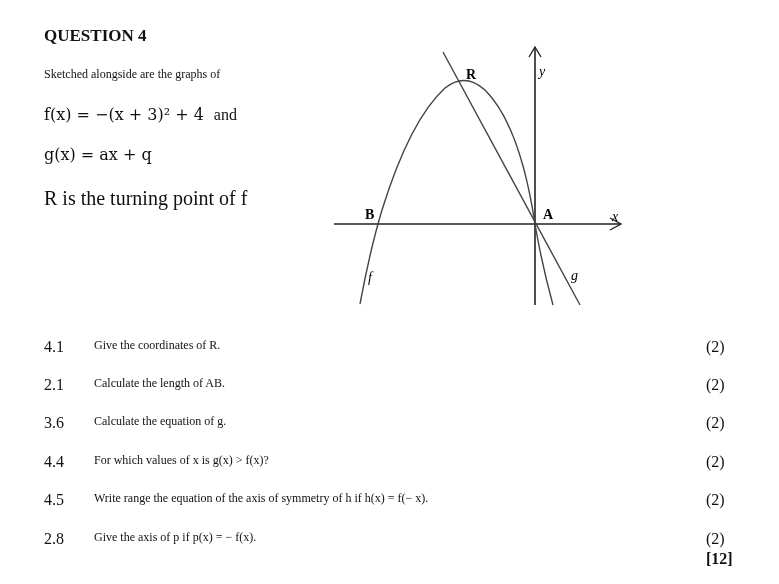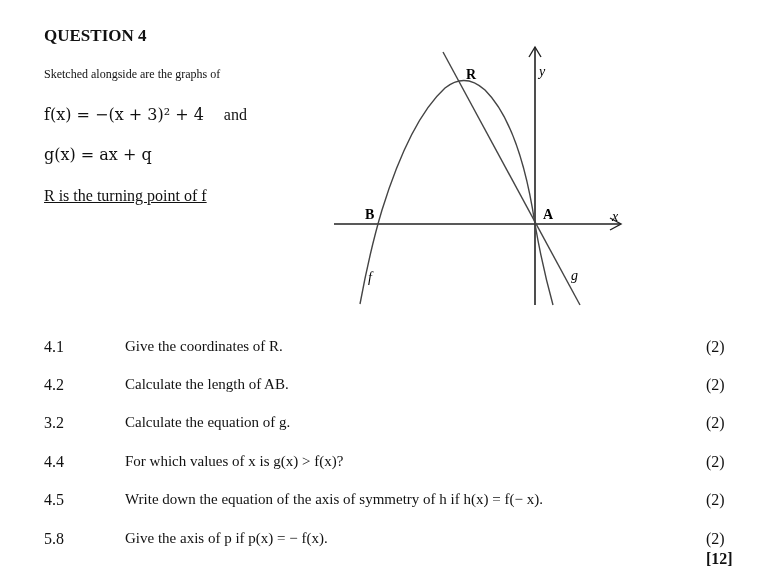--- a/index.html
+++ b/index.html
@@ -2,24 +2,24 @@
 <html><head>
 <meta charset="utf-8">
 <style>
   html, body { margin:0; padding:0; background:#ffffff; }
   body { width:779px; height:584px; position:relative; overflow:hidden;
          font-family:"Liberation Serif","DejaVu Serif",serif; color:#111; }
   .abs { position:absolute; white-space:nowrap; }
   .title { left:44px; top:26px; font-size:17px; font-weight:bold;font-family:Liberation Serif, serif; }
   .intro { left:44px; top:67px; font-size:12px; }
   .eq { left:44px; font-size:16px; font-family:"DejaVu Serif","Liberation Serif",serif; }
-  .eq .and { font-family:"Liberation Serif",serif; margin-left:20px; }
-  .note { left:44px; top:187px; font-size:16px;text-decoration:underline; }
+  .eq .and { font-family:"Liberation Serif",serif; margin-left:10px; }
+  .note { left:44px; top:187px; font-size:20px; }
   .qnum { left:44px; font-size:16px; }
-  .qtext { left:94px; font-size:15px;margin-left:31px; }
+  .qtext { left:94px; font-size:12px; }
   .mark { left:706px; font-size:16px; }
   .total { left:706px; top:550px; font-size:16px; font-weight:bold;text-align:center; }
   svg { position:absolute; left:0; top:0; }
   .lbl { font-family:"Liberation Serif",serif; font-size:14px; }
 </style>
 </head>
 <body>
 
 <div class="abs title">QUESTION 4</div>
 <div class="abs intro">Sketched alongside are the graphs of</div>
@@ -48,33 +48,33 @@
   <text x="539" y="76" class="lbl" font-style="italic" font-size="12">y</text>
   <text x="368" y="282" class="lbl" font-style="italic">f</text>
   <text x="571" y="280" class="lbl" font-style="italic">g</text>
 </svg>
 
 <div>
   <div class="abs qnum" style="top:338px">4.1</div>
   <div class="abs qtext" style="top:338px">Give the coordinates of R.</div>
   <div class="abs mark" style="top:338px">(2)</div>
 
-  <div class="abs qnum" style="top:376px">4.2</div>
+  <div class="abs qnum" style="top:376px">2.1</div>
   <div class="abs qtext" style="top:376px">Calculate the length of AB.</div>
   <div class="abs mark" style="top:376px">(2)</div>
 
-  <div class="abs qnum" style="top:414px">3.2</div>
+  <div class="abs qnum" style="top:414px">3.6</div>
   <div class="abs qtext" style="top:414px">Calculate the equation of g.</div>
   <div class="abs mark" style="top:414px">(2)</div>
 
   <div class="abs qnum" style="top:453px">4.4</div>
   <div class="abs qtext" style="top:453px">For which values of x is g(x) &gt; f(x)?</div>
   <div class="abs mark" style="top:453px">(2)</div>
 
   <div class="abs qnum" style="top:491px">4.5</div>
-  <div class="abs qtext" style="top:491px">Write down the equation of the axis of symmetry of h if h(x) = f(− x).</div>
+  <div class="abs qtext" style="top:491px">Write range the equation of the axis of symmetry of h if h(x) = f(− x).</div>
   <div class="abs mark" style="top:491px">(2)</div>
 
-  <div class="abs qnum" style="top:530px">5.8</div>
+  <div class="abs qnum" style="top:530px">2.8</div>
   <div class="abs qtext" style="top:530px">Give the axis of p if p(x) = − f(x).</div>
   <div class="abs mark" style="top:530px">(2)</div>
 </div>
 <div class="abs total">[12]</div>
 
 </body></html>

